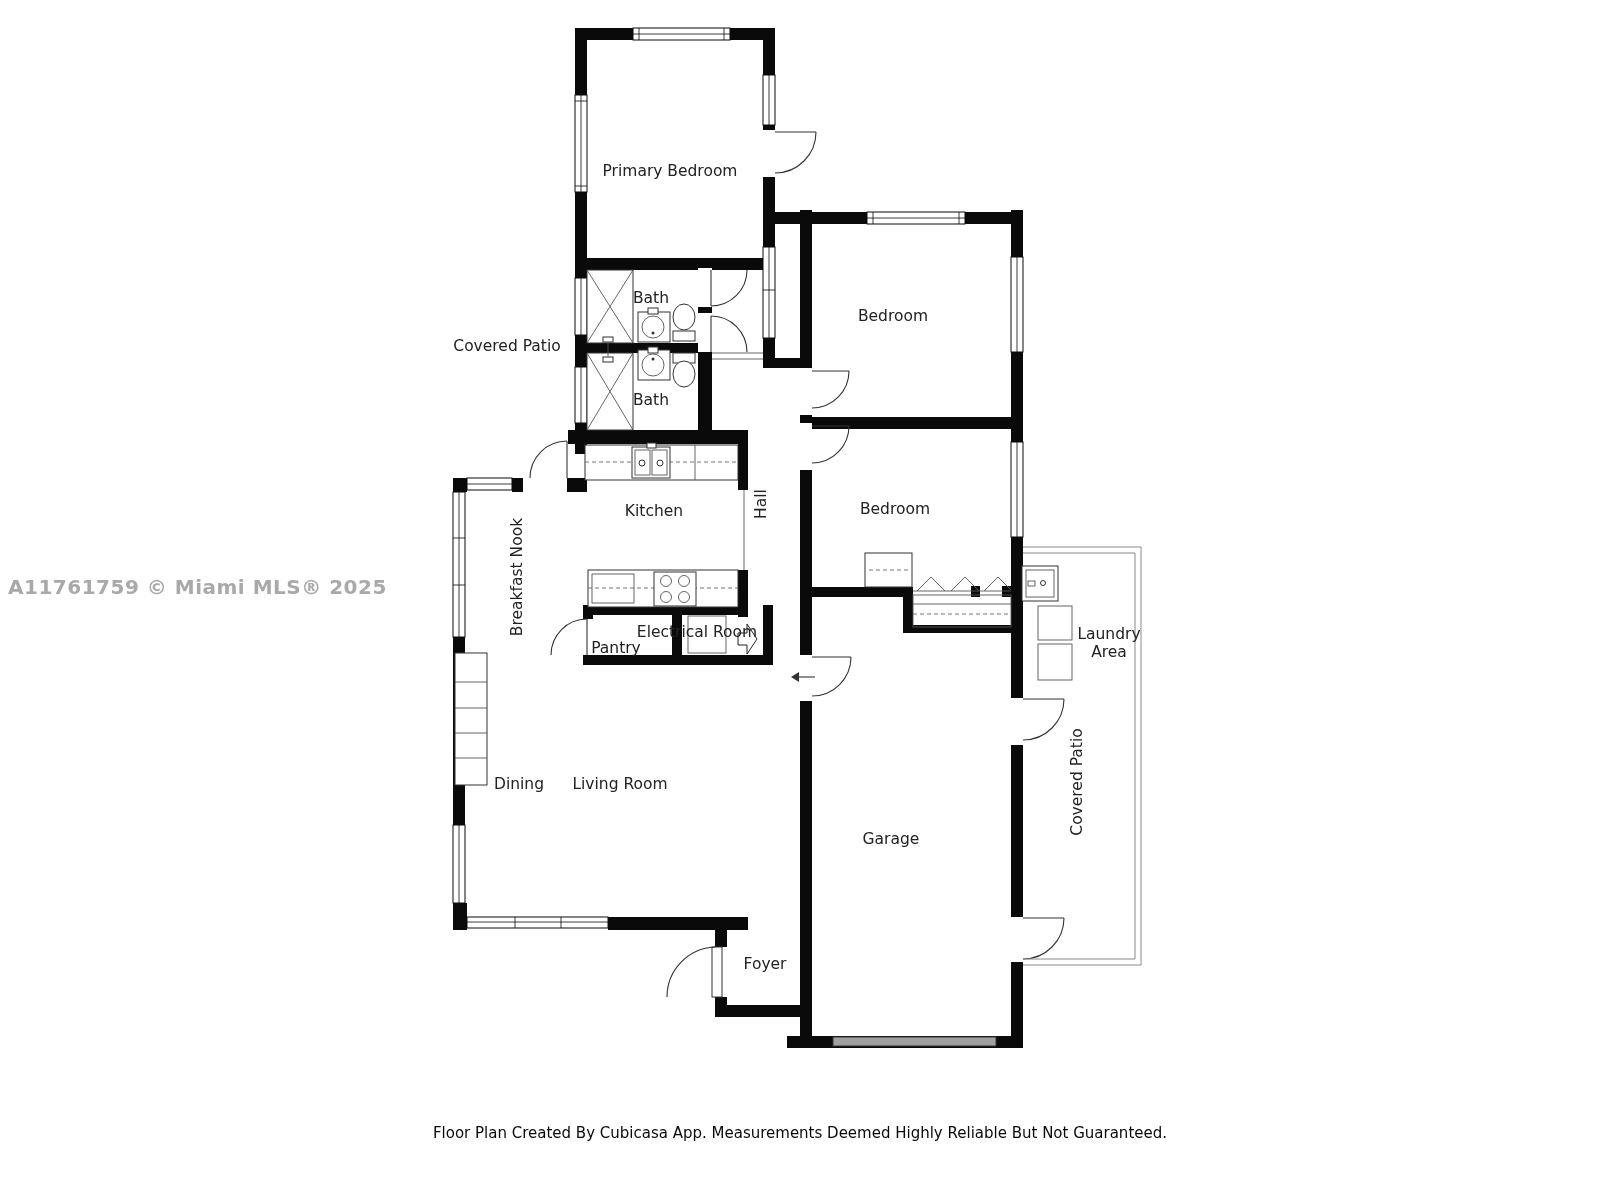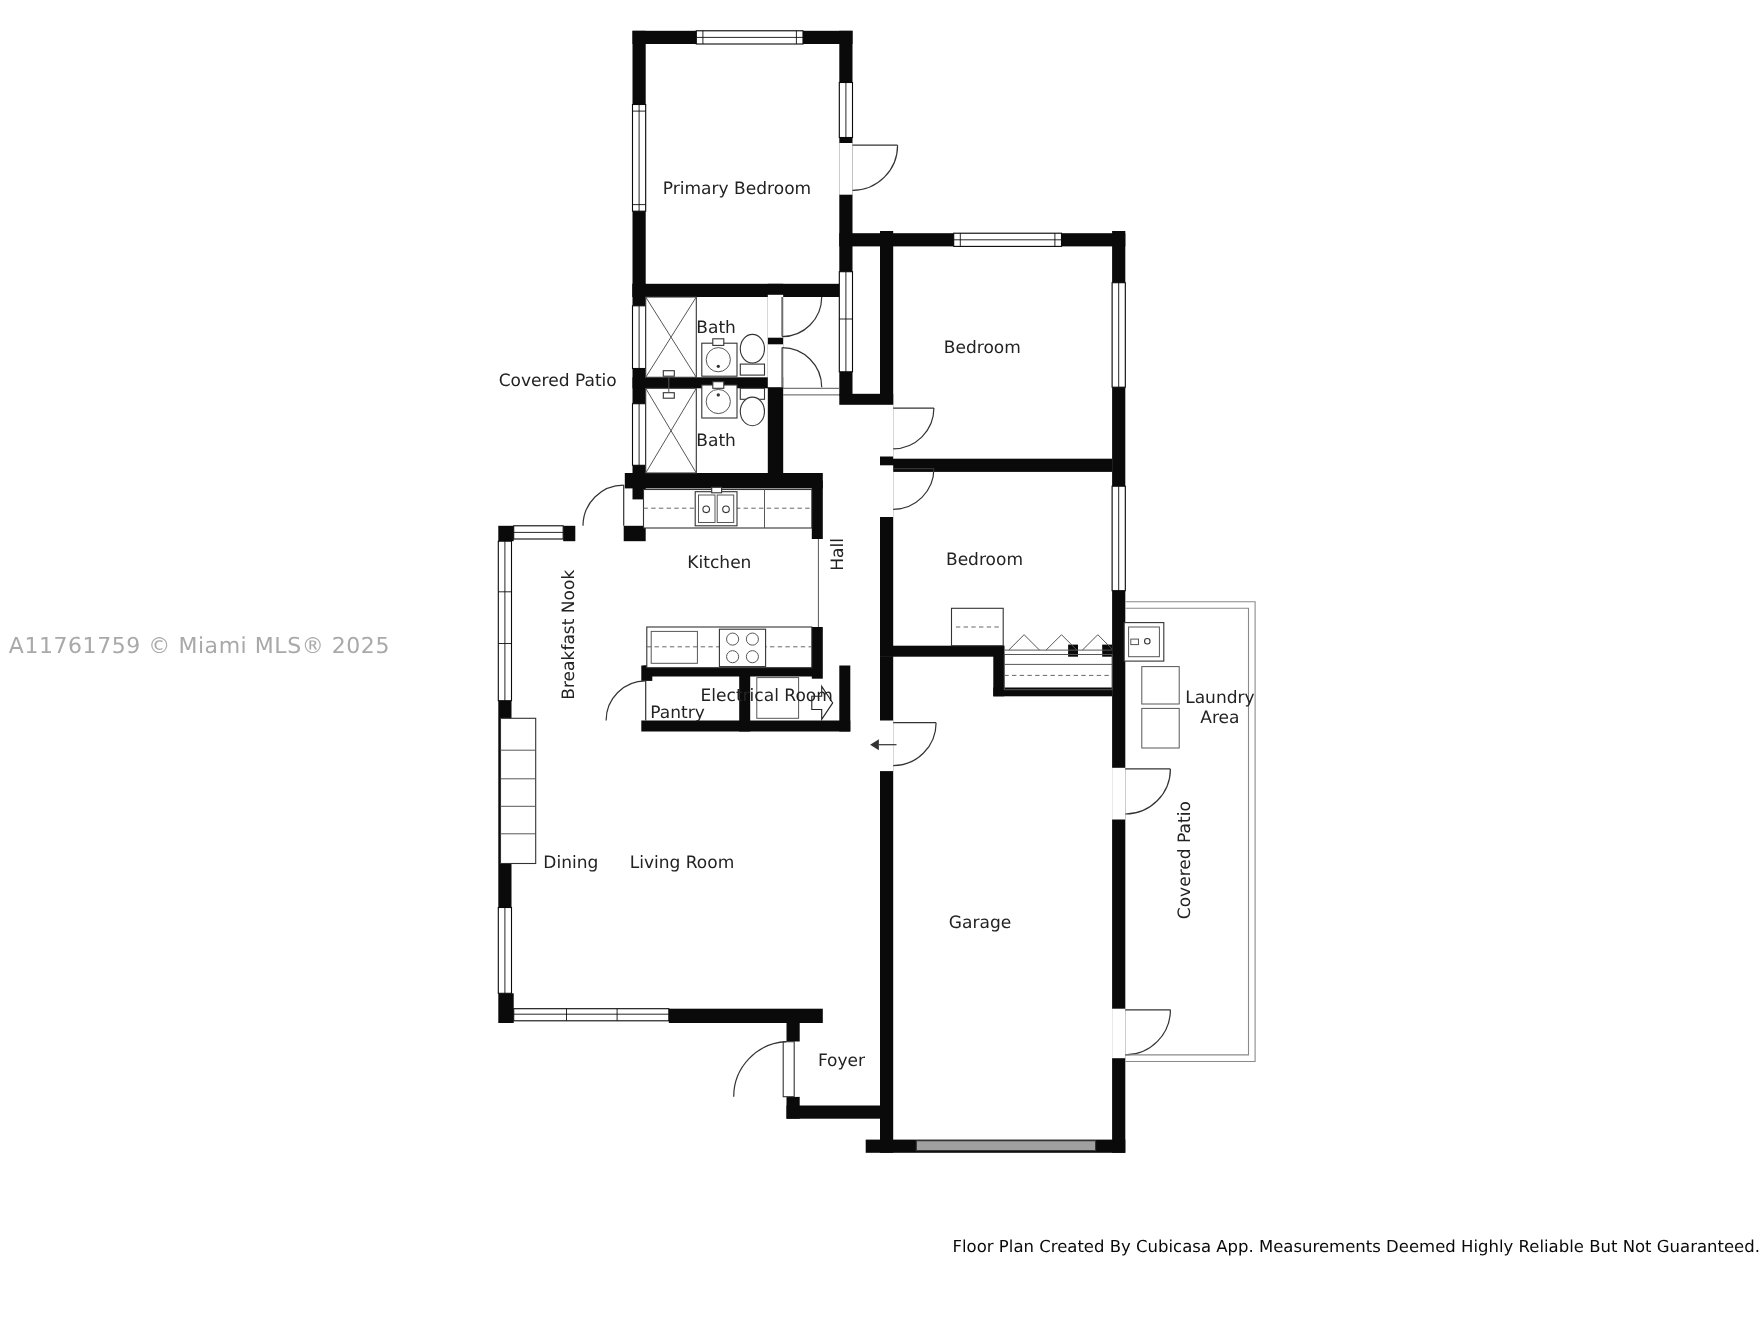--- a/index.html
+++ b/index.html
@@ -1,21 +1,21 @@
 <!DOCTYPE html>
 <html><head>
 <meta charset="utf-8">
 <style>
   html,body{margin:0;padding:0;background:#fff;}
   .canvas{position:relative;width:1600px;height:1200px;background:#ffffff;overflow:hidden;
           font-family:"DejaVu Sans","Liberation Sans",sans-serif;}
   .plan-svg{position:absolute;left:0;top:0;}
   .watermark{position:absolute;left:8px;top:575px;font-size:20px;color:#a9a9a9;
-             letter-spacing:0.5px;white-space:nowrap;}
-  .footer{position:absolute;left:0;top:1124px;width:100%;text-align:right;
+             letter-spacing:0.5px;white-space:nowrap;font-weight:bold;}
+  .footer{position:absolute;left:0;top:1124px;width:100%;text-align:center;
           font-size:15px;color:#0a0a0a;}
   .room-label{font-size:15.5px;fill:#222;}
   .wall{fill:#0a0a0a;}
   .opening{fill:#ffffff;}
   .win{fill:#ffffff;stroke:#0a0a0a;stroke-width:1;}
   .winline{stroke:#0a0a0a;stroke-width:0.8;fill:none;}
   .door{stroke:#333;stroke-width:1.1;fill:none;}
   .fix{stroke:#333;stroke-width:1;fill:#ffffff;}
   .fixthin{stroke:#555;stroke-width:0.9;fill:none;}
   .dash{stroke:#666;stroke-width:0.9;fill:none;stroke-dasharray:4 3;}

